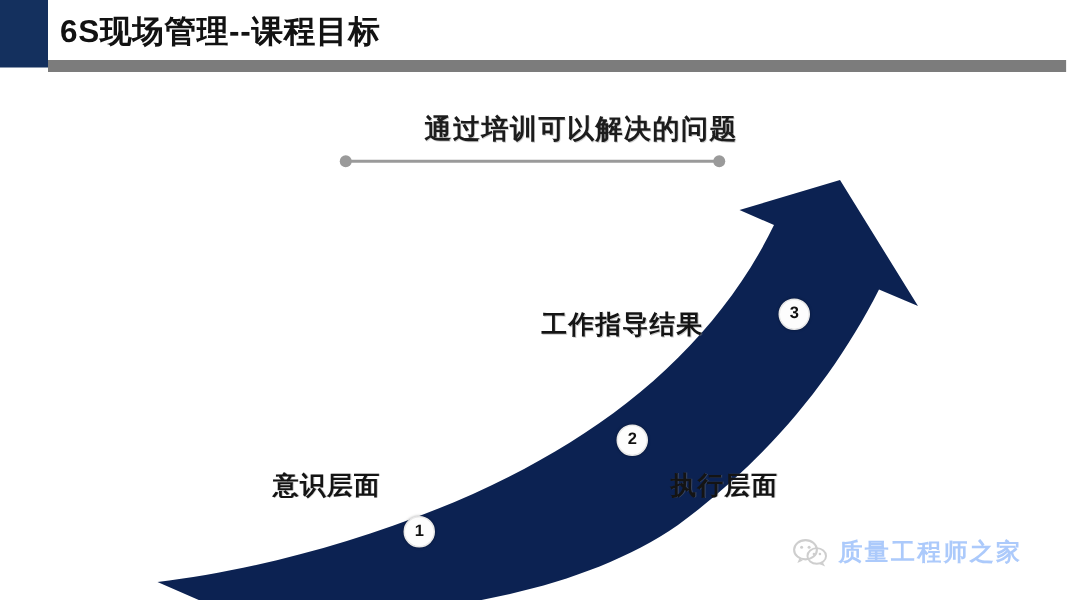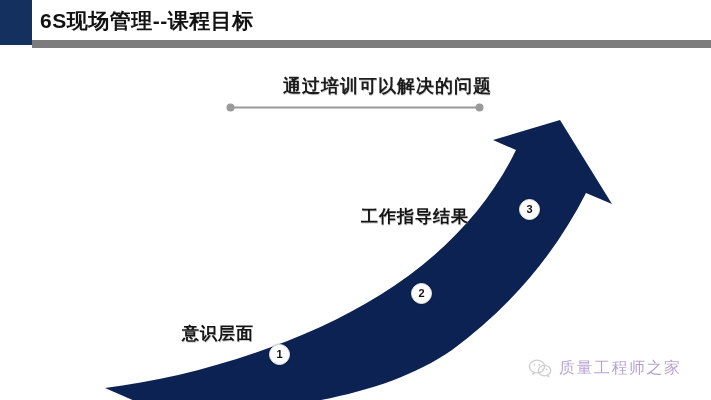--- a/index.html
+++ b/index.html
@@ -77,21 +77,21 @@
   
   .stage-label {
     position: absolute;
     font-size: 17px;
     font-weight: bold;
     color: #141414;
     letter-spacing: 1px;
     white-space: nowrap;
     text-shadow: 0.6px 0.6px 0 rgba(130,130,130,0.4);
   }
-  #label-stage-1 { left: 182px; top: 322px; }
+  #label-stage-1 { left: 182px; top: 312px; }
   #label-stage-2 { left: 447px; top: 312px; }
   #label-stage-3 { left: 361px; top: 177px; margin-top: 28px; }
 
   
   .step-marker {
     position: absolute;
     width: 19px; height: 19px;
     border-radius: 50%;
     background: #fdfdfd;
     border: 1px solid #e8e8e8;
@@ -111,22 +111,22 @@
     position: absolute;
     left: 528px; top: 358px;
     display: flex;
     align-items: center;
     gap: 7px;
     opacity: 0.42;
   }
   #watermark-icon { width: 24px; height: 21px; display: block; }
   #watermark-text {
     font-size: 16px;
-    font-weight: normal;
-    color: #4c1d95;
+    font-weight: bold;
+    color: #3b82f6;
     letter-spacing: 1.5px;
     white-space: nowrap;
   }
 </style>
 </head>
 <body>
 
 <div id="slide">
 
   <div id="header-band">
@@ -151,20 +151,21 @@
              L 493 140
              L 560 120
              L 612 204
              L 586 193
              C 556 252, 512 306, 452 350
              C 380 400, 265 414, 160 412
              Z" fill="#0c2252"></path>
   </svg>
 
   <div class="stage-label" id="label-stage-1">意识层面</div>
+  <div class="stage-label" id="label-stage-2">执行层面</div>
   <div class="stage-label" id="label-stage-3">工作指导结果</div>
 
   <div class="step-marker" id="step-marker-1">1</div>
   <div class="step-marker" id="step-marker-2">2</div>
   <div class="step-marker" id="step-marker-3">3</div>
 
   <div id="watermark">
     <svg id="watermark-icon" viewBox="0 0 24 21">
       <ellipse cx="9" cy="8.5" rx="7.6" ry="6.4" fill="none" stroke="#8c8c8c" stroke-width="1.4"></ellipse>
       <path d="M 5 14 L 3.6 17.4 L 7.2 15.6 Z" fill="#8c8c8c"></path>

